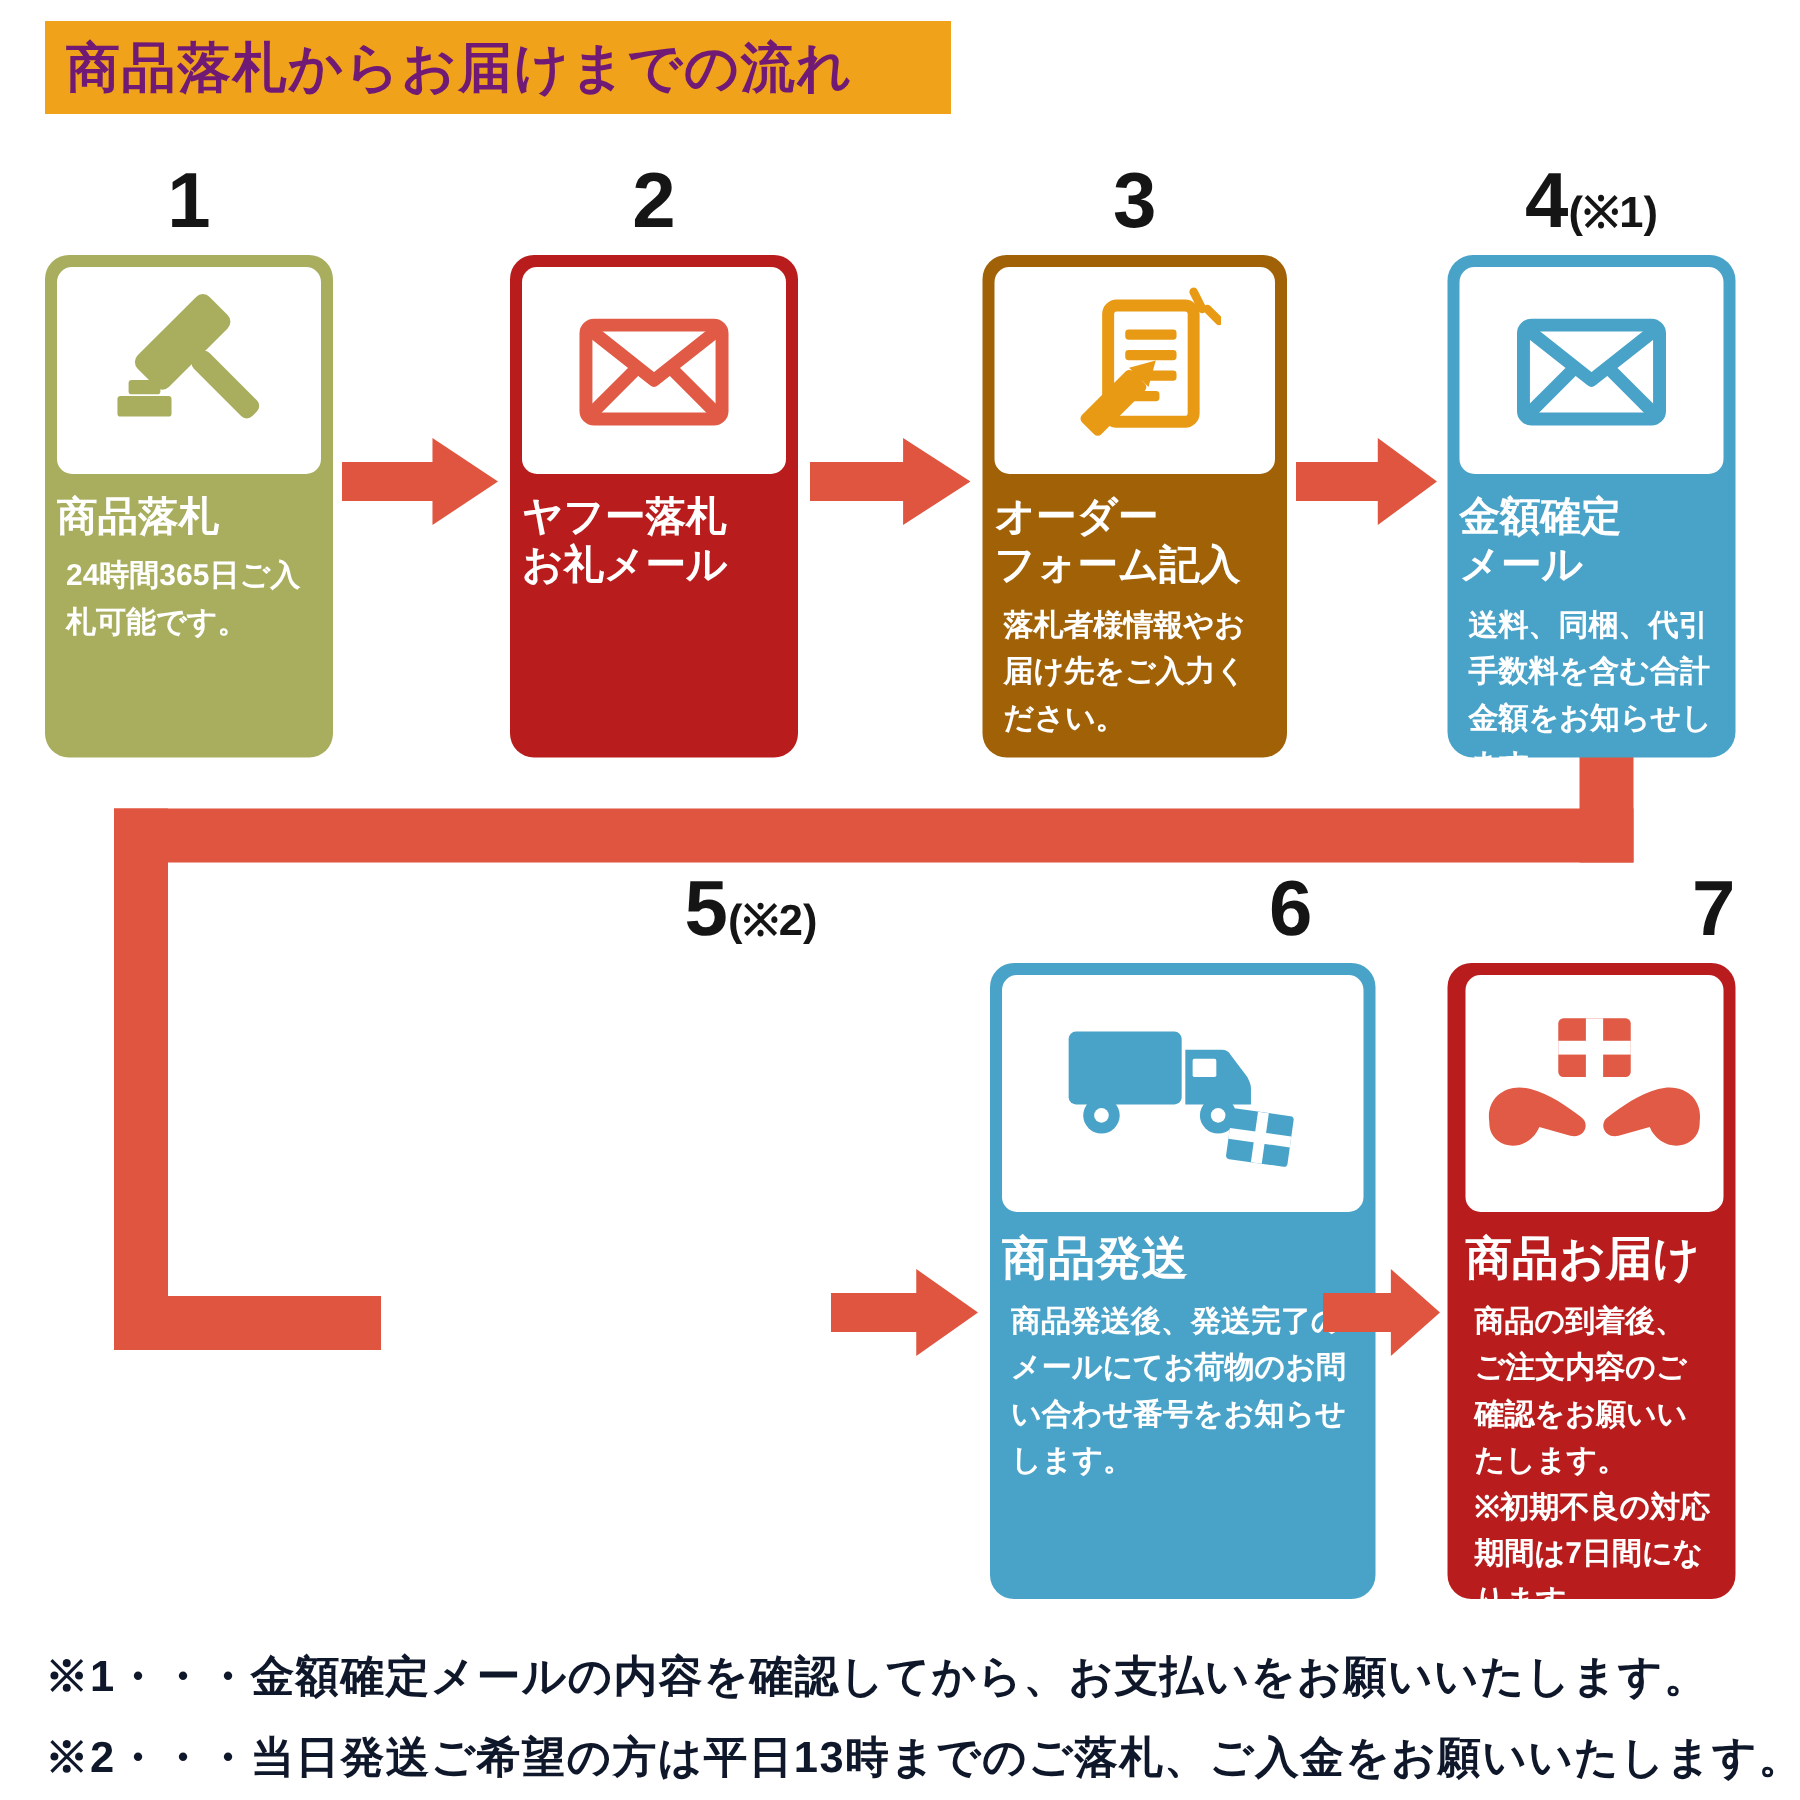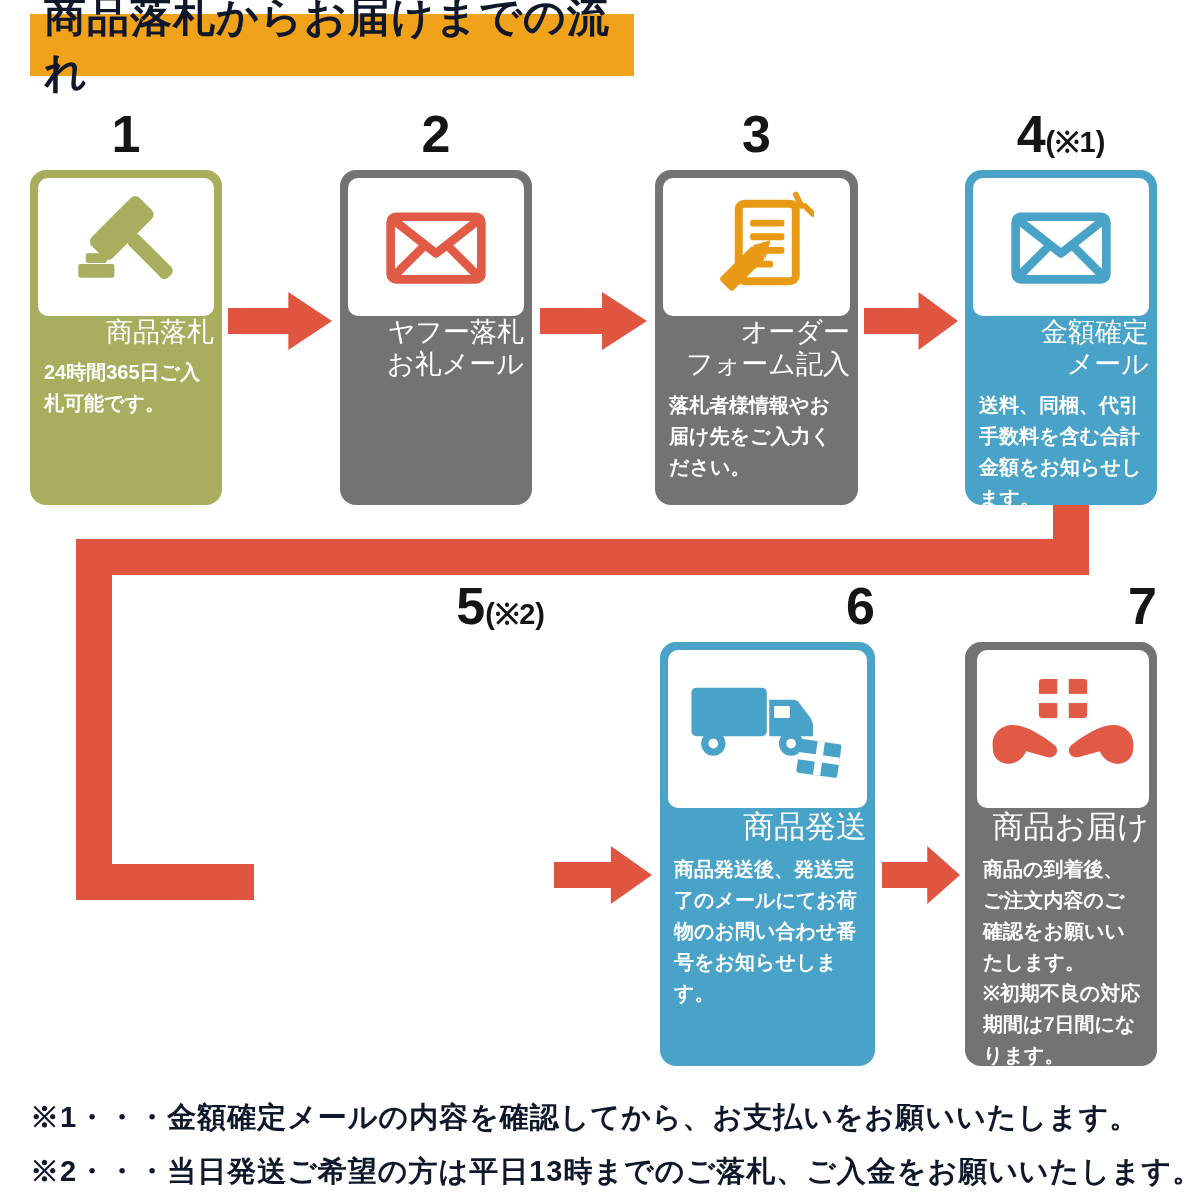--- a/index.html
+++ b/index.html
@@ -3,42 +3,42 @@
 <meta charset="utf-8">
 <style>
   * { margin:0; padding:0; box-sizing:border-box; }
   html,body { background:#ffffff; }
   .stage {
     position:relative; width:1200px; height:1200px; background:#ffffff;
     font-family:"Liberation Sans", sans-serif; overflow:hidden;
   }
   .banner {
     position:absolute; left:30px; top:14px; width:604px; height:62px;
-    background:#f0a21a; color:#0f172a; font-size:42px; font-weight:bold;
+    background:#f0a21a; color:#701a75; font-size:36px; font-weight:bold;
     display:flex; align-items:center; padding-left:14px; letter-spacing:1px;
   }
   .num {
     position:absolute; top:106px; text-align:center; font-size:52px;
     font-weight:bold; color:#151515; line-height:1.1; white-space:nowrap;
   }
   .num .sfx { font-size:29px; font-weight:bold; }
   .num.r2 { top:578px;text-align:right; }
   .card { position:absolute; border-radius:16px; padding:8px; color:#ffffff; }
   .c-olive  { background:#a8ae5e; }
-  .c-red    { background:#737373; }
-  .c-orange { background:#737373; }
+  .c-red    { background:#b91c1c; }
+  .c-orange { background:#a16207; }
   .c-blue   { background:#49a3c8; }
   .c-orange2{ background:#eda01c; }
   .icon-area {
     background:#ffffff; border-radius:10px; height:138px;
     display:flex; align-items:center; justify-content:center;
   }
   .row2 .icon-area { height:158px; }
   .label {
-    margin-top:0; text-align:right; font-weight:normal; font-size:27px;
+    margin-top:12px; text-align:left; font-weight:bold; font-size:27px;
     line-height:1.2; white-space:pre-line;
   }
   .row2 .label { font-size:31px; }
   .desc {
     margin-top:9px; padding:0 6px; font-size:20px; font-weight:bold;
     line-height:1.55; white-space:pre-line; text-align:left;
   }
   .arrow { position:absolute; }
   .seg { position:absolute; background:#e0553f; }
   .note {
@@ -142,21 +142,21 @@
   </svg>
   <svg class="arrow" style="left:864px; top:292px;" width="94" height="58" viewBox="0 0 100 58" preserveAspectRatio="none">
     <polygon points="0,16 58,16 58,0 100,29 58,58 58,42 0,42" fill="#e0553f"></polygon>
   </svg>
 
   <div class="num r2" style="left:250px; width:295px;"><span>5</span><span class="sfx">(※2)</span></div>
   <div class="num r2" style="left:660px; width:215px;"><span>6</span><span class="sfx"></span></div>
   <div class="num r2" style="left:965px; width:192px;"><span>7</span><span class="sfx"></span></div>
 
 
-  <div class="card c-blue row2" style="left:660px; top:642px; width:215px; height:424px;">
+  <div class="card c-blue row2" style="left:660px; top:642px; width:257px; height:424px;">
     <div class="icon-area">
       <svg width="158" height="122" viewBox="0 0 130 100">
         <g fill="#49a3c8">
           <rect x="2" y="16" width="62" height="40" rx="4"></rect>
           <path d="M66 26 h20 c2 0 4 1 5 3 l9 12 c1 2 2 4 2 6 v9 h-36 z"></path>
           <circle cx="20" cy="62" r="10"></circle>
           <circle cx="84" cy="62" r="10"></circle>
           <g transform="translate(92,58) rotate(8)">
             <rect x="0" y="0" width="34" height="28" rx="2"></rect>
           </g>

